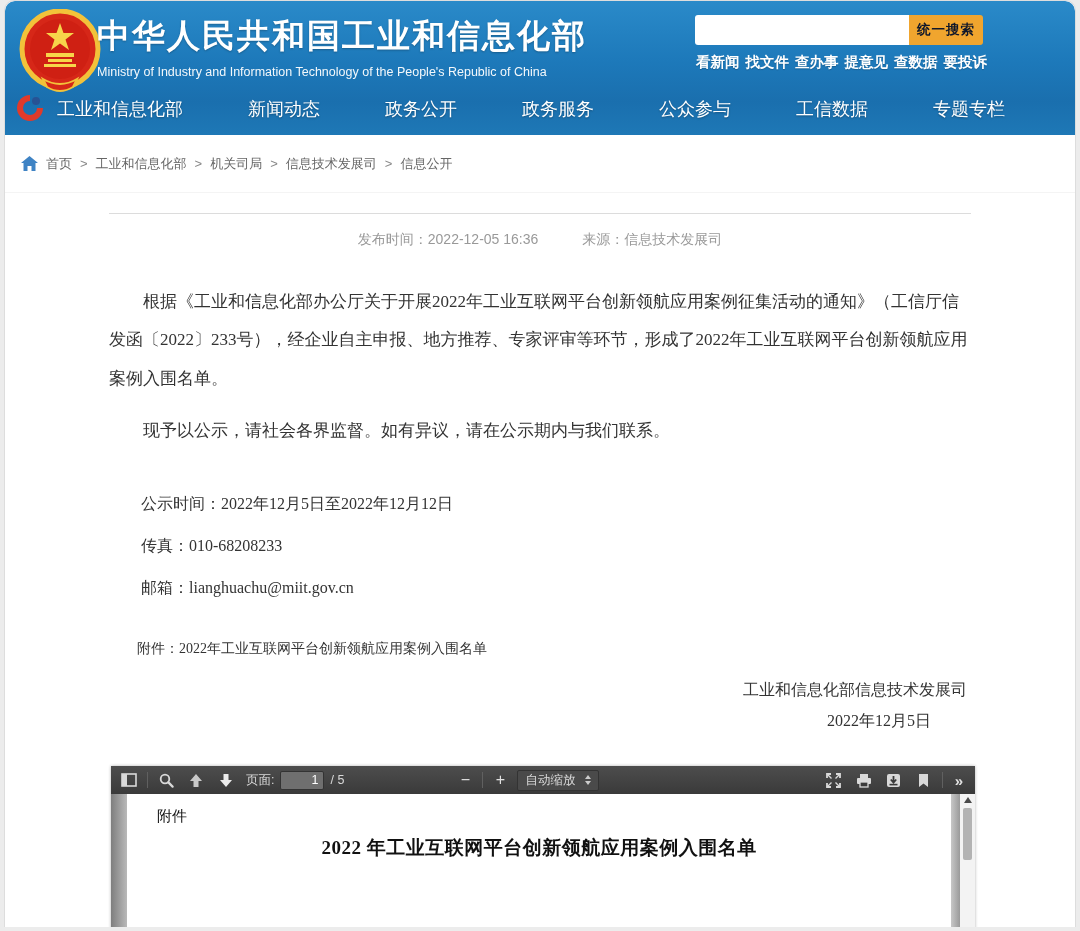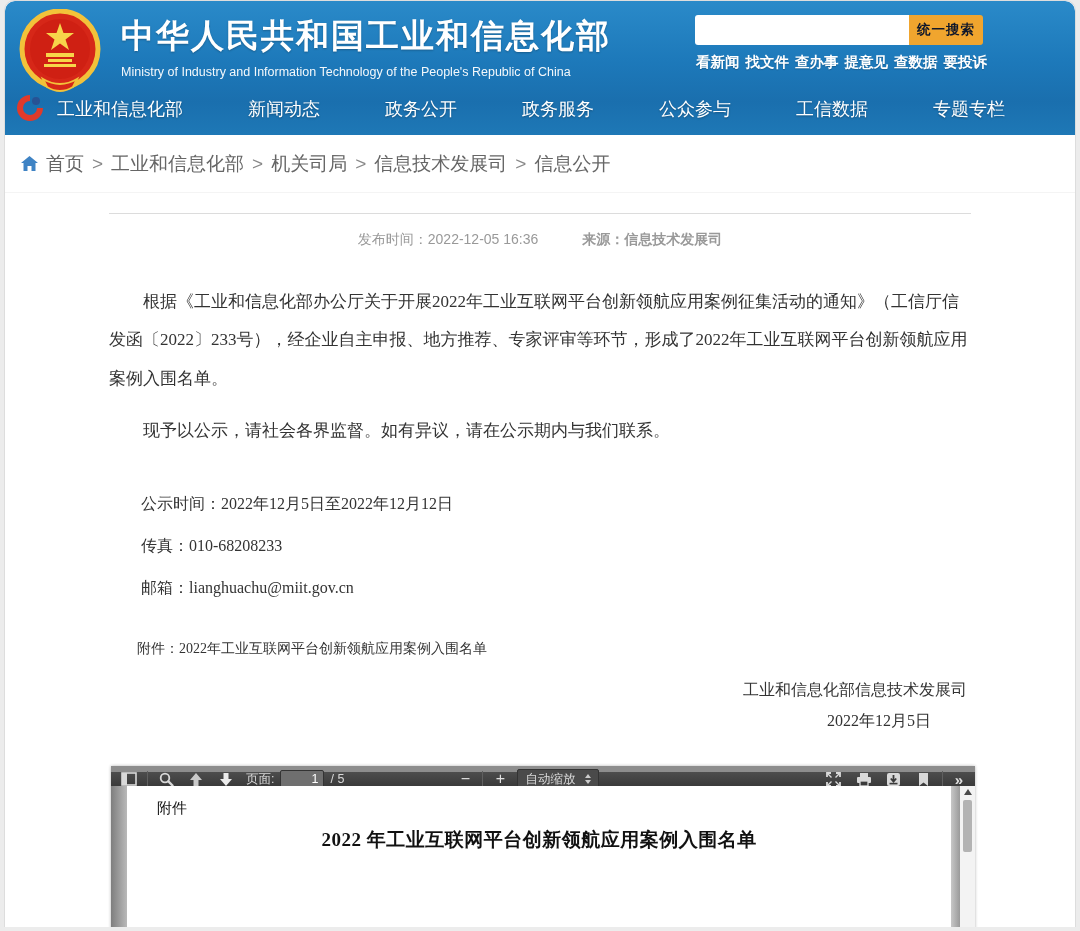--- a/index.html
+++ b/index.html
@@ -21,21 +21,21 @@
 
   
   .site-header {
     height:134px;
     background:linear-gradient(180deg,#2a8ac9 0%,#1d79ba 45%,#1a6fae 75%,#1e78b6 100%);
     position:relative;
     border-radius:10px 10px 0 0;
     color:#fff;
   }
   .emblem { position:absolute; left:14px; top:8px; width:82px; height:86px; }
-  .brand { position:absolute; left:116px; top:13px; }
+  .brand { position:absolute; left:92px; top:13px; }
   .brand-title { font-size:33px; font-weight:bold; letter-spacing:2px; text-shadow:0 1px 2px rgba(0,0,0,.25); }
   .brand-sub { font-size:12.5px; margin-top:6px; opacity:.95; }
   .search-area { position:absolute; right:92px; top:14px; width:288px; }
   .search-box { display:flex; height:30px; border-radius:3px; overflow:hidden; }
   .search-input { flex:1; border:none; outline:none; background:#fff; padding:0 8px; font-size:14px; }
   .search-btn {
     width:74px; border:none; background:#f0a52e; color:#0f172a;
     font-size:13.5px; font-weight:bold; cursor:pointer; letter-spacing:1px;
   }
   .quick-links { position:absolute; right:88px; top:52px; display:flex; gap:6px; }
@@ -45,57 +45,57 @@
     display:flex; align-items:center;
     padding:0 70px 0 52px;
     justify-content:space-between;
   }
   .nav-logo { position:absolute; left:10px; bottom:12px; width:30px; height:30px; }
   .main-nav .nav-item { font-size:18px; color:#fff; cursor:pointer; text-shadow:0 1px 2px rgba(0,0,0,.3); white-space:nowrap; }
 
   
   .breadcrumb {
     height:58px; display:flex; align-items:center; gap:8px;
-    padding:0 16px; background:#fff; font-size:19px; color:#666;
+    padding:0 16px; background:#fff; font-size:13px; color:#666;
     border-bottom:1px solid #f4f4f4;
   }
   .home-icon { width:17px; height:15px; }
   .crumb { cursor:pointer; }
   .crumb-sep { color:#888; }
 
   
   .article { padding:0 104px; font-family:"Liberation Serif", serif; color:#333; }
   .article-title {
     font-family:"Liberation Sans", sans-serif;
     text-align:center; font-size:24px; font-weight:bold; color:#333;
     margin-top:38px; letter-spacing:1px;
   }
   .article-hr { border:none; border-top:1px solid #dcdcdc; margin-top:20px; }
   .article-meta {
     font-family:"Liberation Sans", sans-serif;
     text-align:center; color:#999; font-size:14px; margin-top:17px;
   }
-  .article-meta .meta-src { margin-left:40px;font-weight:bold; }
+  .article-meta .meta-src { margin-left:40px; }
   .para { font-size:17px; line-height:2.25; text-indent:2em; margin-top:34px; }
   .para.tight { margin-top:14px; }
   .info-line { font-size:16px; text-indent:2em; margin-top:13px; line-height:1.8; }
   .attach-line { font-size:14px; text-indent:2em; margin-top:38px; }
   .sig { text-align:right; font-size:16px; margin-top:22px; padding-right:4px; }
   .sig-date { text-align:right; font-size:16px; margin-top:10px; padding-right:40px; }
 
   
   .pdf-viewer {
     margin:34px 104px 0 106px; width:864px; height:176px;
     background:#8d8d8d; overflow:hidden;
     box-shadow:0 0 3px rgba(0,0,0,.3);
   }
   .pdf-toolbar {
-    height:14px; background:linear-gradient(180deg,#4d4d4d,#3a3a3a);
+    height:28px; background:linear-gradient(180deg,#4d4d4d,#3a3a3a);
     display:flex; align-items:center; color:#d9d9d9; font-size:12.5px;
-    padding:0 6px; gap:6px;margin-top:6px;
+    padding:0 6px; gap:6px;
   }
   .tb-btn { display:flex; align-items:center; justify-content:center; width:24px; height:24px; cursor:pointer; border-radius:2px; }
   .tb-sep { width:1px; height:16px; background:#606060; }
   .pg-label { margin-left:2px; }
   .pg-input {
     width:44px; height:19px; background:#6f6f6f; border:1px solid #333;
     color:#fff; text-align:right; font-size:12.5px; padding-right:5px; border-radius:2px;
   }
   .zoom-group { display:flex; align-items:center; gap:6px; margin-left:104px; }
   .zoom-btn { font-size:16px; color:#e0e0e0; width:22px; text-align:center; cursor:pointer; }

